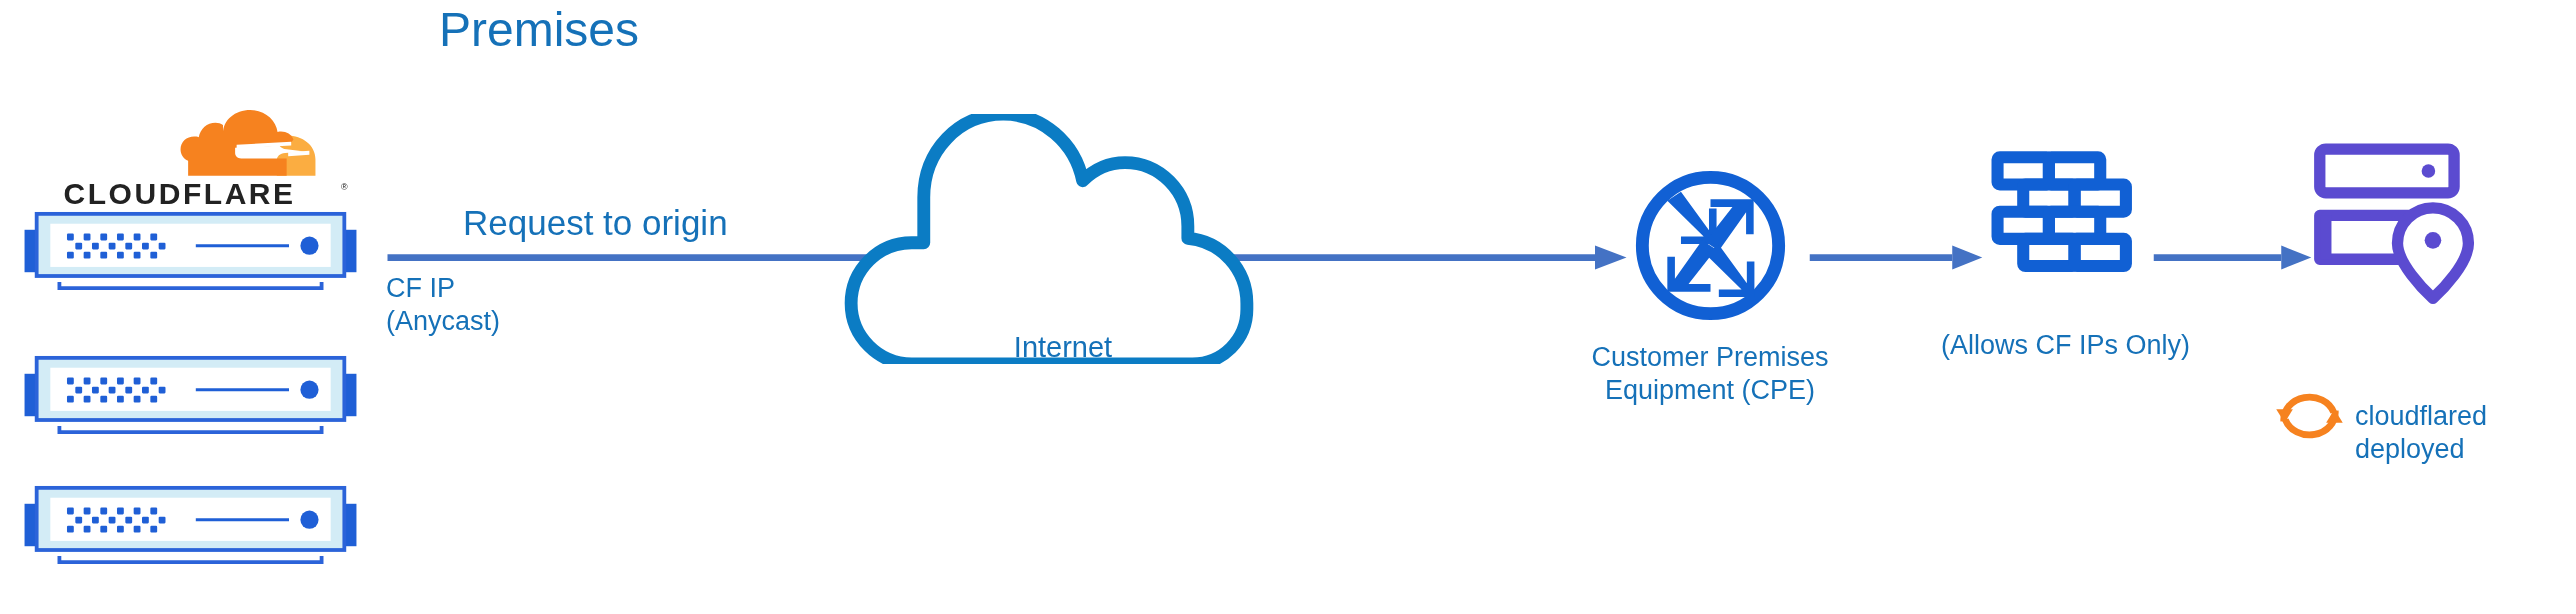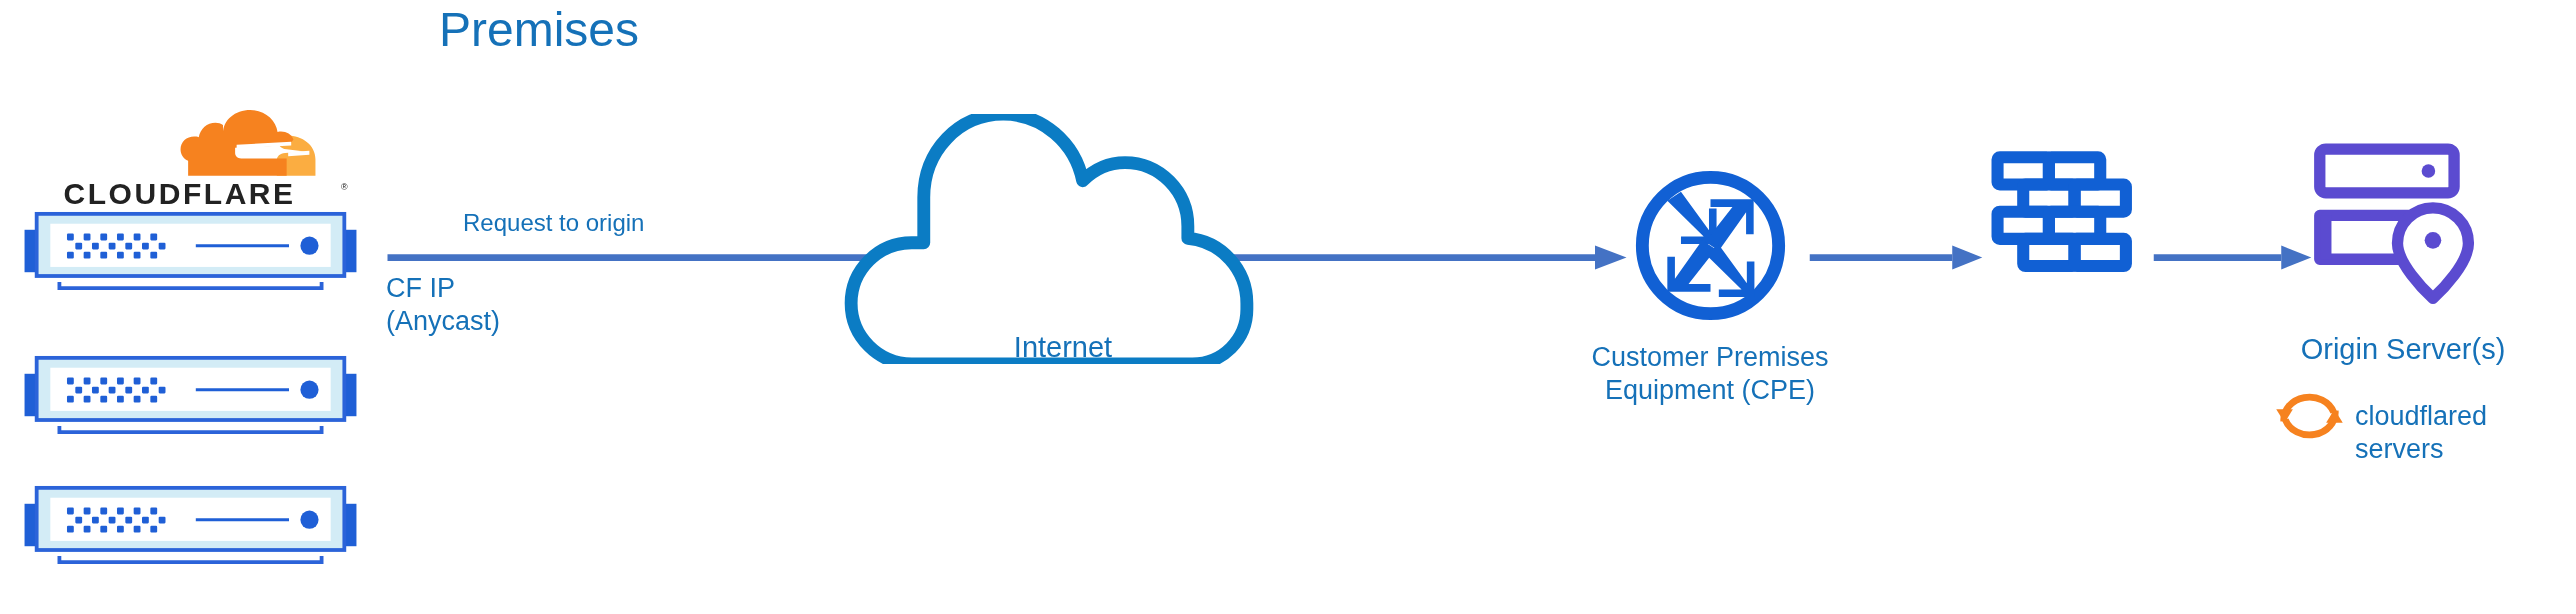--- a/index.html
+++ b/index.html
@@ -53,21 +53,21 @@
   
   .rack { width: 341px; height: 82px; }
   #rack-1 { left: 19.7px; top: 210px; }
   #rack-2 { left: 19.7px; top: 354px; }
   #rack-3 { left: 19.7px; top: 484px; }
 
   
   #request-label {
     left: 463px;
     top: 206px;
-    font-size: 24px;
+    font-size: 35px;
   }
   #cf-ip-label {
     left: 386px;
     top: 272px;
     font-size: 29px;
     line-height: 35px;
     white-space: normal;
     width: 227px;
   }
 
@@ -308,48 +308,48 @@
       <rect x="112" y="44" width="68" height="36" rx="3"></rect>
 
       <rect x="10" y="80" width="68" height="36" rx="3"></rect>
       <rect x="78" y="80" width="68" height="36" rx="3"></rect>
 
       <rect x="44" y="116" width="68" height="36" rx="3"></rect>
       <rect x="112" y="116" width="68" height="36" rx="3"></rect>
     </g>
   </svg>
   <div class="abs" id="firewall-label">
+    <div class="node-label center">(Allows CF IPs Only)</div>
   </div>
 
   <svg class="abs" id="arrow-fw-origin" viewBox="0 0 210 44">
     <line x1="0" y1="22" x2="170" y2="22" stroke="#4472C4" stroke-width="9"></line>
     <polygon points="170,6 210,22 170,38" fill="#4472C4"></polygon>
   </svg>
 
   <svg class="abs" id="origin-icon" viewBox="0 0 230 220">
 
     <rect x="10" y="12" width="178" height="58" rx="8" fill="#ffffff" stroke="#5B4BD0" stroke-width="15"></rect>
     <circle cx="154" cy="41" r="9" fill="#5B4BD0"></circle>
 
     <path d="M10 100 L132 100 L116 158 L10 158 Z" fill="none" stroke="#5B4BD0" stroke-width="15" stroke-linejoin="round"></path>
     <path d="M18 100 L18 158" stroke="#5B4BD0" stroke-width="15"></path>
 
     <path d="M160 90 C186 90 207 111 207 137 C207 163 173 198 160 210
              C147 198 113 163 113 137 C113 111 134 90 160 90 Z" fill="#ffffff" stroke="#5B4BD0" stroke-width="15" stroke-linejoin="round"></path>
     <circle cx="160" cy="133" r="11" fill="#5B4BD0"></circle>
   </svg>
-  <div class="abs node-label" id="origin-label">Origin Server(s)</div>
 
   <svg class="abs" id="cloudflared-icon" viewBox="0 0 96 90">
     <g stroke="#F6821F" stroke-width="9" fill="none" stroke-linecap="butt">
       <path d="M14 52 A34 30 0 0 1 80 40"></path>
       <path d="M82 38 A34 30 0 0 1 16 50"></path>
     </g>
     <polygon points="4,36 26,36 15,54" fill="#F6821F"></polygon>
     <polygon points="70,54 92,54 81,36" fill="#F6821F"></polygon>
   </svg>
   <div class="abs" id="cloudflared-text">
     <div class="node-label">cloudflared</div>
-    <div class="node-label">servers</div>
+    <div class="node-label">deployed</div>
   </div>
 
 </div>
 
 
 </body></html>

